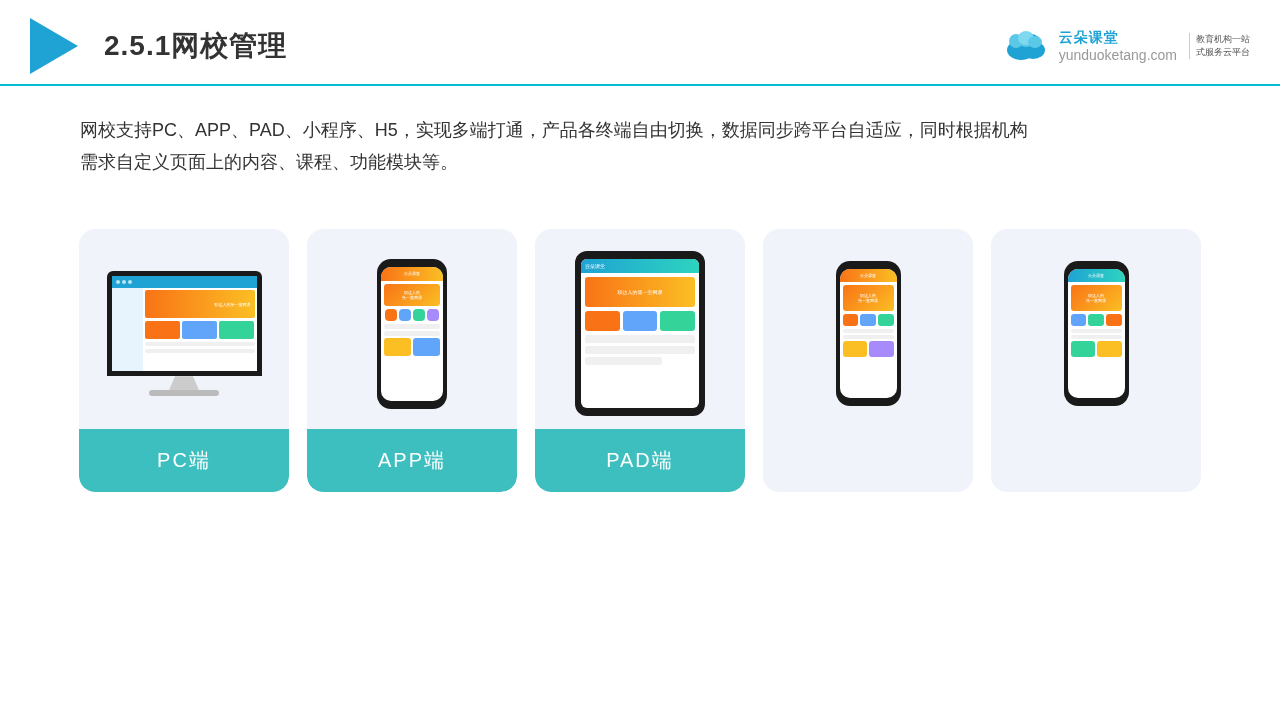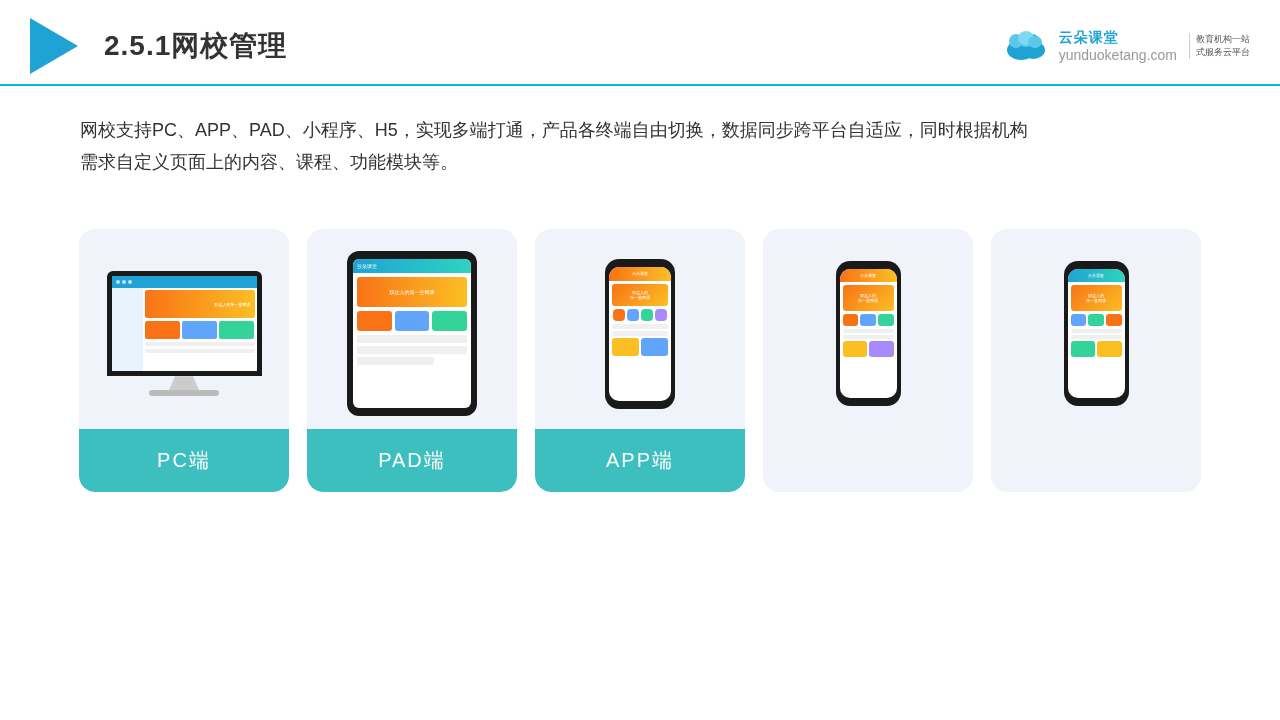--- a/index.html
+++ b/index.html
@@ -443,48 +443,20 @@
         </div>
         <div class="monitor-stand"></div>
         <div class="monitor-base"></div>
       </div>
     </div>
     <div class="card-label">PC端</div>
   </div>
 
   <div class="card">
     <div class="card-image-area">
-      <div class="tablet-mockup">
-        <div class="tablet-screen">
-          <div class="tablet-header">
-            <span class="tablet-header-text">云朵课堂</span>
-          </div>
-          <div class="tablet-body">
-            <div class="tablet-banner">
-              <span class="tablet-banner-text">职达人的第一堂网课</span>
-            </div>
-            <div class="tablet-cards">
-              <div class="tablet-mini-card" style="background:#f97316;"></div>
-              <div class="tablet-mini-card" style="background:#60a5fa;"></div>
-              <div class="tablet-mini-card" style="background:#34d399;"></div>
-            </div>
-            <div class="tablet-list">
-              <div class="tablet-list-item"></div>
-              <div class="tablet-list-item"></div>
-              <div class="tablet-list-item" style="width:70%;"></div>
-            </div>
-          </div>
-        </div>
-      </div>
-    </div>
-    <div class="card-label">PAD端</div>
-  </div>
-
-  <div class="card">
-    <div class="card-image-area">
       <div class="phone-mockup">
         <div class="phone-notch"></div>
         <div class="phone-screen">
           <div class="phone-screen-header">
             <span style="font-size:4px;color:#fff;text-align:center;width:100%;">云朵课堂</span>
           </div>
           <div class="phone-screen-body">
             <div class="phone-mini-banner">
               <div class="phone-mini-banner-text">职达人的<br>第一堂网课</div>
             </div>
@@ -498,20 +470,48 @@
             <div class="phone-list-row"></div>
             <div class="phone-bottom-row">
               <div class="phone-bottom-card" style="background:#fbbf24;"></div>
               <div class="phone-bottom-card" style="background:#60a5fa;"></div>
             </div>
           </div>
         </div>
       </div>
     </div>
     <div class="card-label">APP端</div>
+  </div>
+
+  <div class="card">
+    <div class="card-image-area">
+      <div class="tablet-mockup">
+        <div class="tablet-screen">
+          <div class="tablet-header">
+            <span class="tablet-header-text">云朵课堂</span>
+          </div>
+          <div class="tablet-body">
+            <div class="tablet-banner">
+              <span class="tablet-banner-text">职达人的第一堂网课</span>
+            </div>
+            <div class="tablet-cards">
+              <div class="tablet-mini-card" style="background:#f97316;"></div>
+              <div class="tablet-mini-card" style="background:#60a5fa;"></div>
+              <div class="tablet-mini-card" style="background:#34d399;"></div>
+            </div>
+            <div class="tablet-list">
+              <div class="tablet-list-item"></div>
+              <div class="tablet-list-item"></div>
+              <div class="tablet-list-item" style="width:70%;"></div>
+            </div>
+          </div>
+        </div>
+      </div>
+    </div>
+    <div class="card-label">PAD端</div>
   </div>
 
   <div class="card">
     <div class="card-image-area">
       <div class="mini-phone">
         <div class="mini-phone-notch"></div>
         <div class="mini-phone-screen">
           <div style="height:13px;background:linear-gradient(to right,#f97316,#fbbf24);display:flex;align-items:center;justify-content:center;">
             <span style="font-size:4px;color:#fff;">云朵课堂</span>
           </div>

